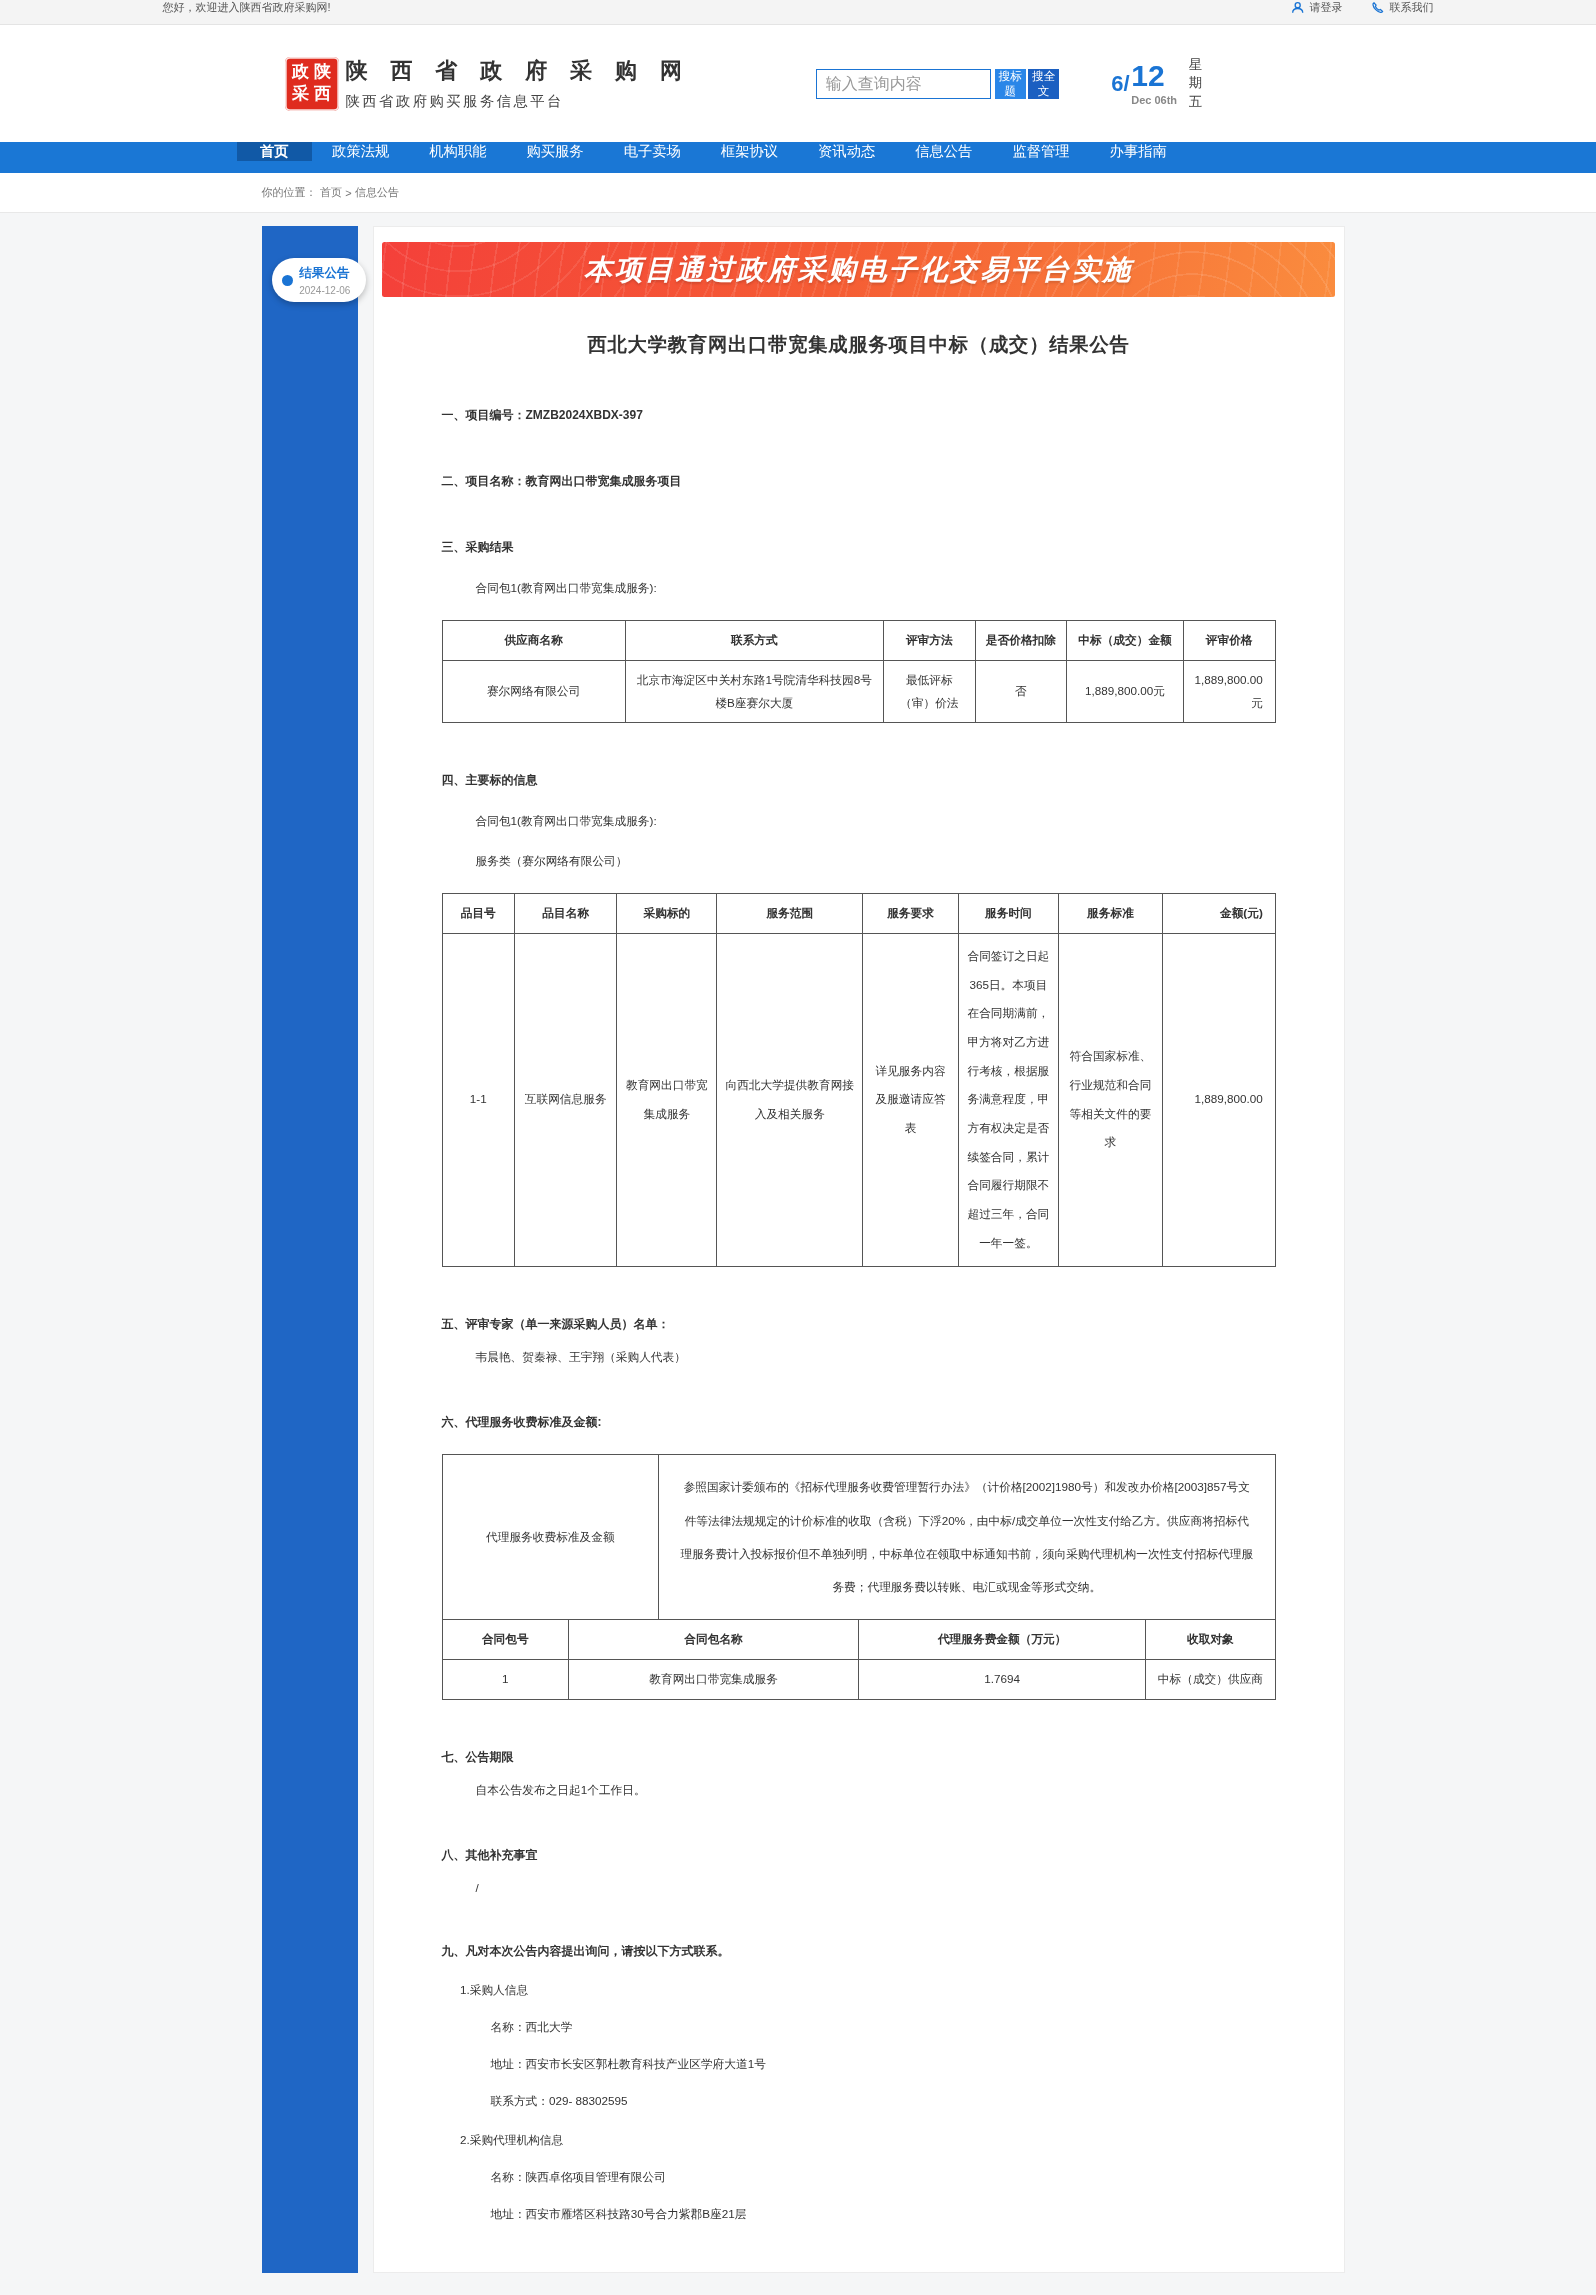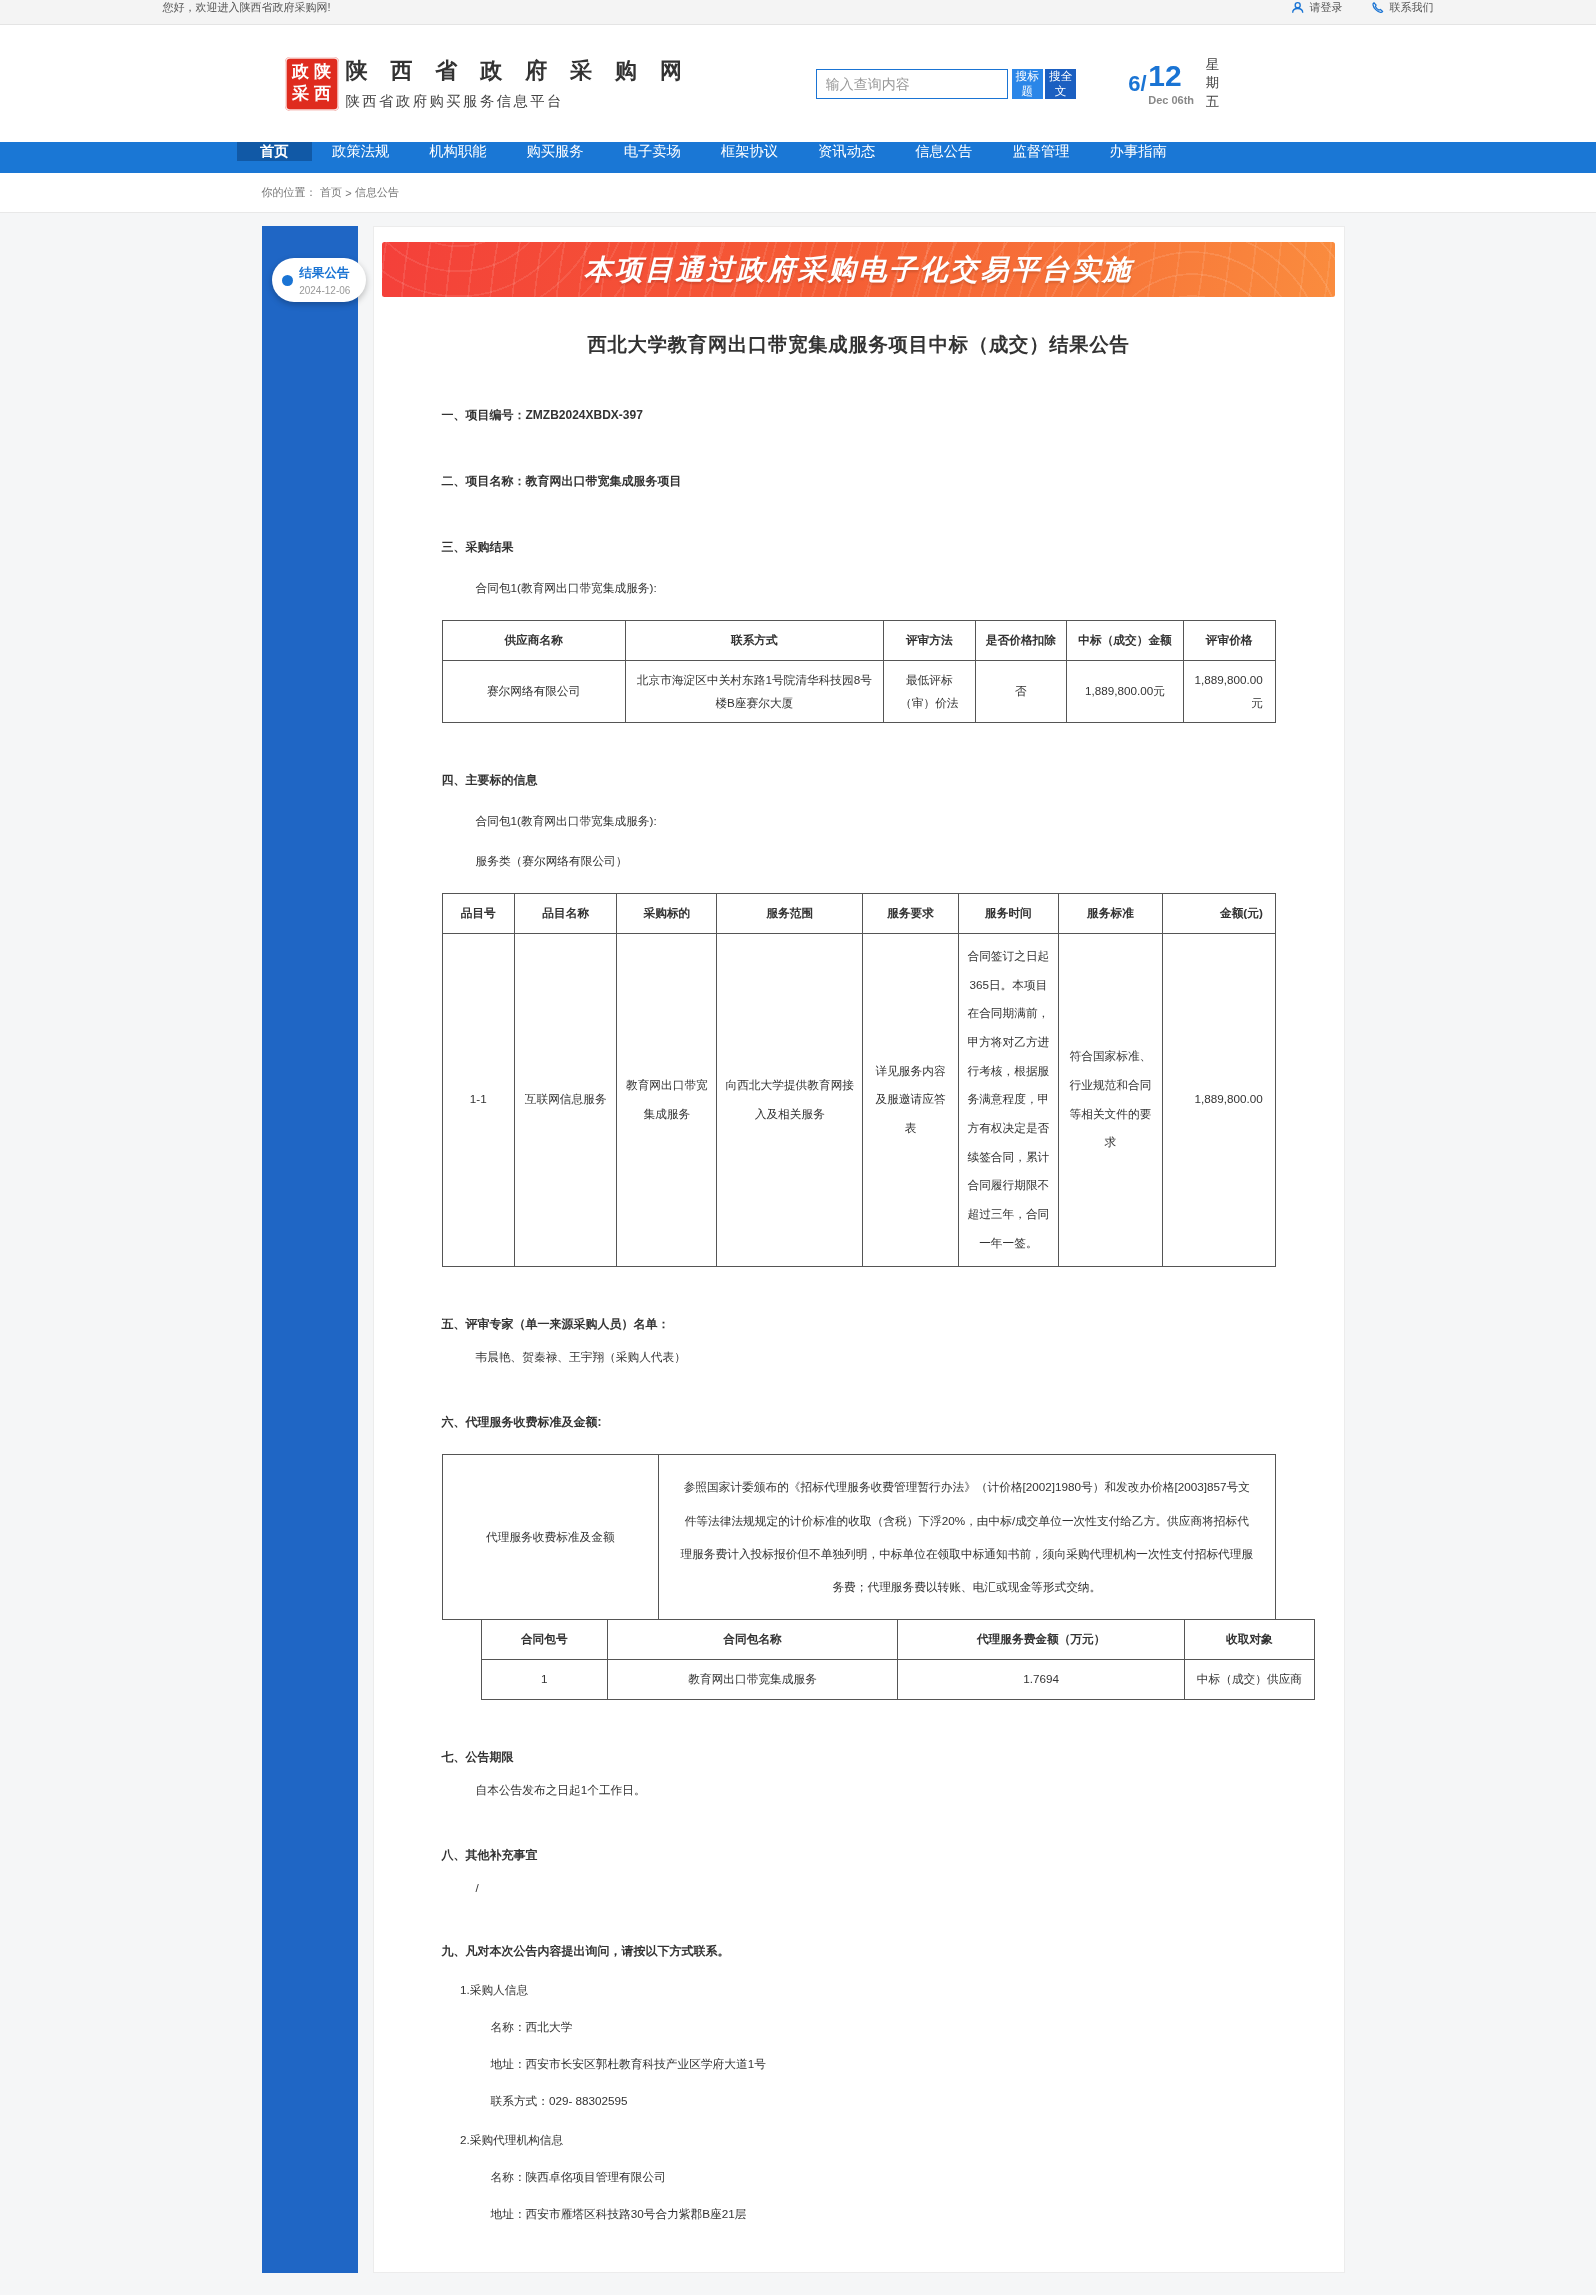--- a/index.html
+++ b/index.html
@@ -25,21 +25,21 @@
     width: 54px; height: 54px; background: #df2b1e; border-radius: 5px;
     display: grid; grid-template-columns: 1fr 1fr; place-items: center;
     padding: 5px; margin-left: 122px; box-shadow: inset 0 0 0 1.7px rgba(255,255,255,.85);
   }
   .logo-box span { color: #fff; font-weight: bold; font-size: 17px; line-height: 1.2; }
   .site-titles { margin-left: 7px; }
   .site-title { font-size: 22px; font-weight: bold; color: #333; letter-spacing: 8.4px; }
   .site-subtitle { font-size: 14.3px; color: #444; letter-spacing: 2.5px; margin-top: 6.7px; }
   .search-area { display: flex; align-items: stretch; margin-left: 126px; height: 30px; }
   .search-input {
-    width: 192px; border: 1.7px solid #1a74d4; font-size: 14px; padding: 0 8.4px;
+    width: 175px; border: 1.7px solid #1a74d4; font-size: 16px; padding: 0 8.4px;
     color: #333; outline: none; background: #fff;
   }
   .search-input::placeholder { color: #999; }
   .btn-search { border: 0; color: #fff; font-size: 11.7px; width: 31px; cursor: pointer; }
   .btn-title { background: #2a86e8; margin-left: 3.4px; }
   .btn-full { background: #1b5fc1; margin-left: 2.5px; }
   .date-block { display: flex; align-items: center; margin-left: 52px; }
   .date-nums { color: #1a74d4; font-weight: bold; display: flex; align-items: flex-start; line-height: 1; }
   .date-month { font-size: 22px; margin-top: 11.7px; }
   .date-day { font-size: 30px; }
@@ -98,21 +98,21 @@
   .sec-h { font-weight: bold; font-size: 12px; margin-top: 49px; }
   .sec-sub { margin-top: 25px; margin-left: 34px; }
   .sec-body { margin-top: 17px; margin-left: 34px; }
 
   table { border-collapse: collapse; width: 100%; margin-top: 23.5px; font-size: 11.7px; }
   th, td { border: 0.8px solid #555; text-align: center; padding: 8.4px 6.7px; line-height: 1.9; font-weight: normal; vertical-align: middle; }
   th { font-weight: bold; }
   .tall td { line-height: 2.45; }
   .t-right { text-align: right; padding-right: 11.7px; }
   .stack-top { margin-bottom: 0; }
-  .stack-bottom { margin-top: -0.8px; margin-left: 39px; }
+  .stack-bottom { margin-top: -0.8px; }
   .desc-cell { text-align: center; line-height: 2.85; padding: 15px 20px; }
 
   .contact-title { margin-top: 23.5px; margin-left: 18.5px; }
   .contact-line { margin-top: 22px; margin-left: 49px; }
 </style>
 </head>
 <body>
 
 <div class="topbar">
   <div class="wrap">

